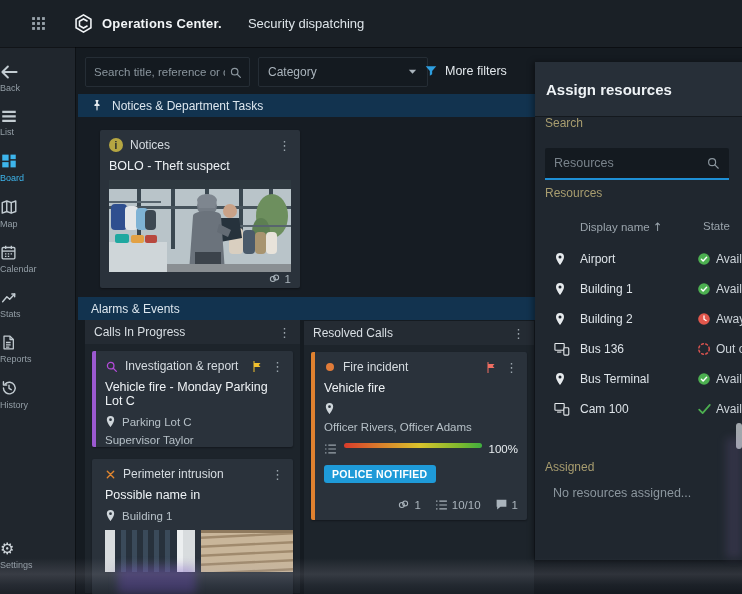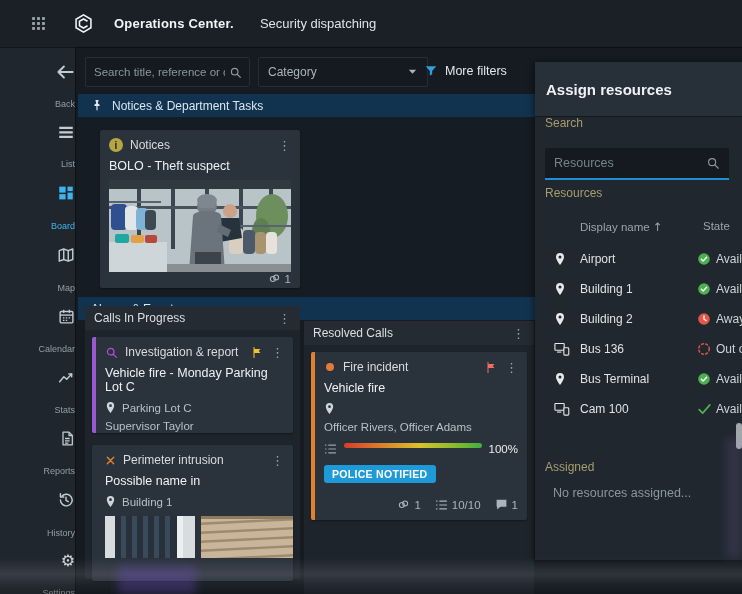--- a/index.html
+++ b/index.html
@@ -5,28 +5,28 @@
   html,body{margin:0;padding:0;background:#0b0f13;}
   .stage{position:relative;width:742px;height:594px;overflow:hidden;background:#151b21;
          font-family:"Liberation Sans","DejaVu Sans",sans-serif;color:#dfe4e8;font-size:12px;}
   .abs{position:absolute;}
   .glyph{font-family:"DejaVu Sans",sans-serif;}
 
   
   .topbar{left:0;top:0;width:742px;height:47px;background:#1a2026;display:flex;align-items:center;
           box-shadow:0 1px 0 rgba(0,0,0,.45);z-index:5;}
   .waffle{margin-left:30px;color:#9aa4ac;cursor:pointer;}
-  .brand{margin-left:26px;display:flex;align-items:center;gap:20px;justify-content:space-between;}
+  .brand{margin-left:26px;display:flex;align-items:center;gap:8px;justify-content:space-between;}
   .brand-name{font-weight:bold;font-size:13px;color:#f2f5f7;letter-spacing:.2px;}
   .page-title{margin-left:26px;font-size:13px;color:#dde4e9;}
 
   
   .sidebar{left:0;top:47px;width:75px;height:547px;background:#20262d;display:flex;flex-direction:column;
            align-items:center;padding-top:10px;box-sizing:border-box;z-index:4;box-shadow:1px 0 0 rgba(0,0,0,.35);}
-  .side-item{width:75px;display:flex;flex-direction:column;align-items:flex-end;gap:19px;padding:7px 0 8px;cursor:pointer;color:#c3ccd2;}
+  .side-item{width:75px;display:flex;flex-direction:column;align-items:flex-start;gap:3px;padding:7px 0 8px;cursor:pointer;color:#c3ccd2;}
   .side-item .lbl{font-size:9px;color:#939ea6;}
   .side-item.active{color:#3db5ec;}
   .side-item.active .lbl{color:#3db5ec;}
   .side-settings{margin-top:auto;margin-bottom:16px;}
 
   
   .search-box{left:85px;top:57px;width:163px;height:28px;background:#141a20;border:1px solid #252d35;border-radius:2px;display:flex;align-items:center;}
   .search-box input{flex:1;background:transparent;border:none;outline:none;color:#cfd6db;font-size:11.5px;padding:0 4px 0 8px;
                     font-family:"Liberation Sans","DejaVu Sans",sans-serif;min-width:0;}
   .search-box input::placeholder{color:#8b969e;}
@@ -304,21 +304,21 @@
         </svg>
       </span>
       <span>1</span>
     </div>
   </div>
 
   <div class="abs section-bar" style="left:78px;top:297px;width:457px;">
     <span>Alarms &amp; Events</span>
   </div>
 
-  <div class="abs col" style="left:85px;top:306px;width:215px;height:273px;">
+  <div class="abs col" style="left:85px;top:320px;width:215px;height:273px;">
     <div class="col-head">
       <span>Calls In Progress</span>
       <span class="kebab glyph">⋮</span>
     </div>
     <div class="col-body">
 
       <div class="card call-card" style="height:96px;">
         <span class="accent" style="background:#9b59d0;"></span>
         <div class="card-head">
           <span>

